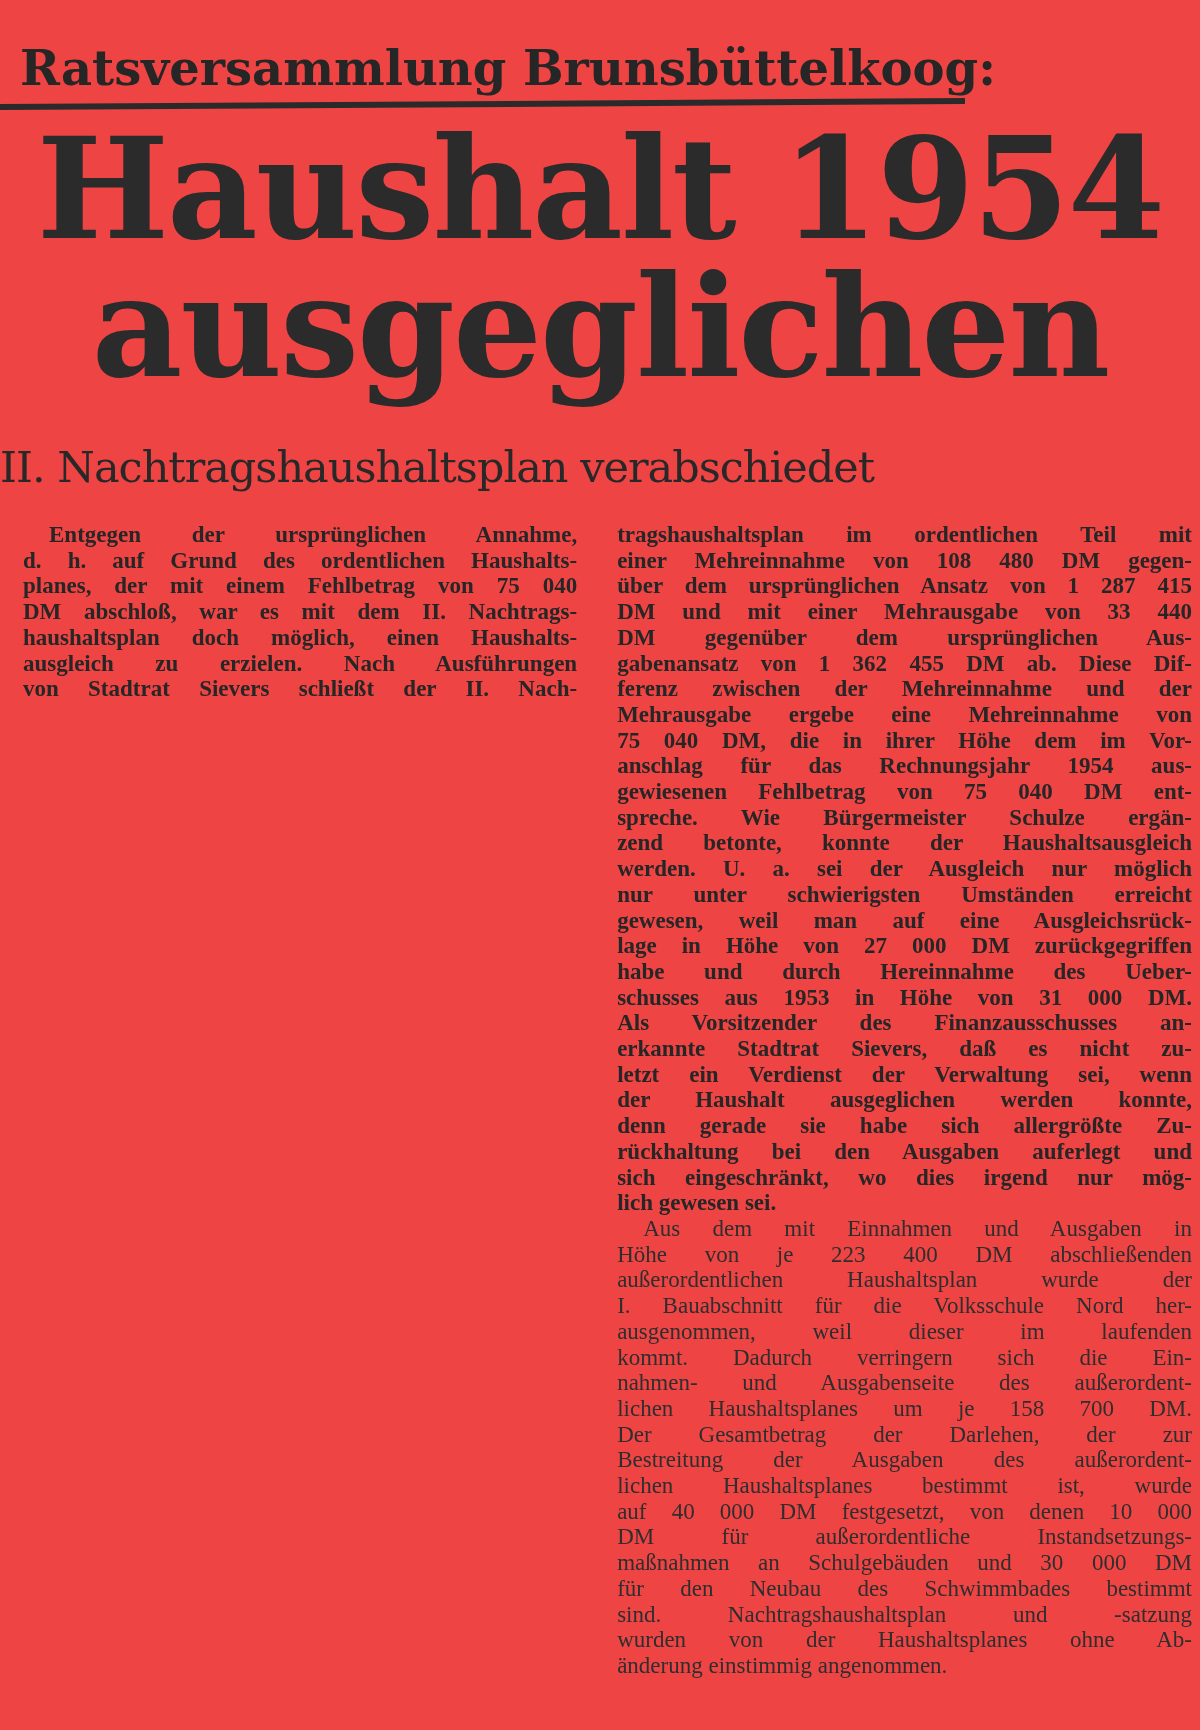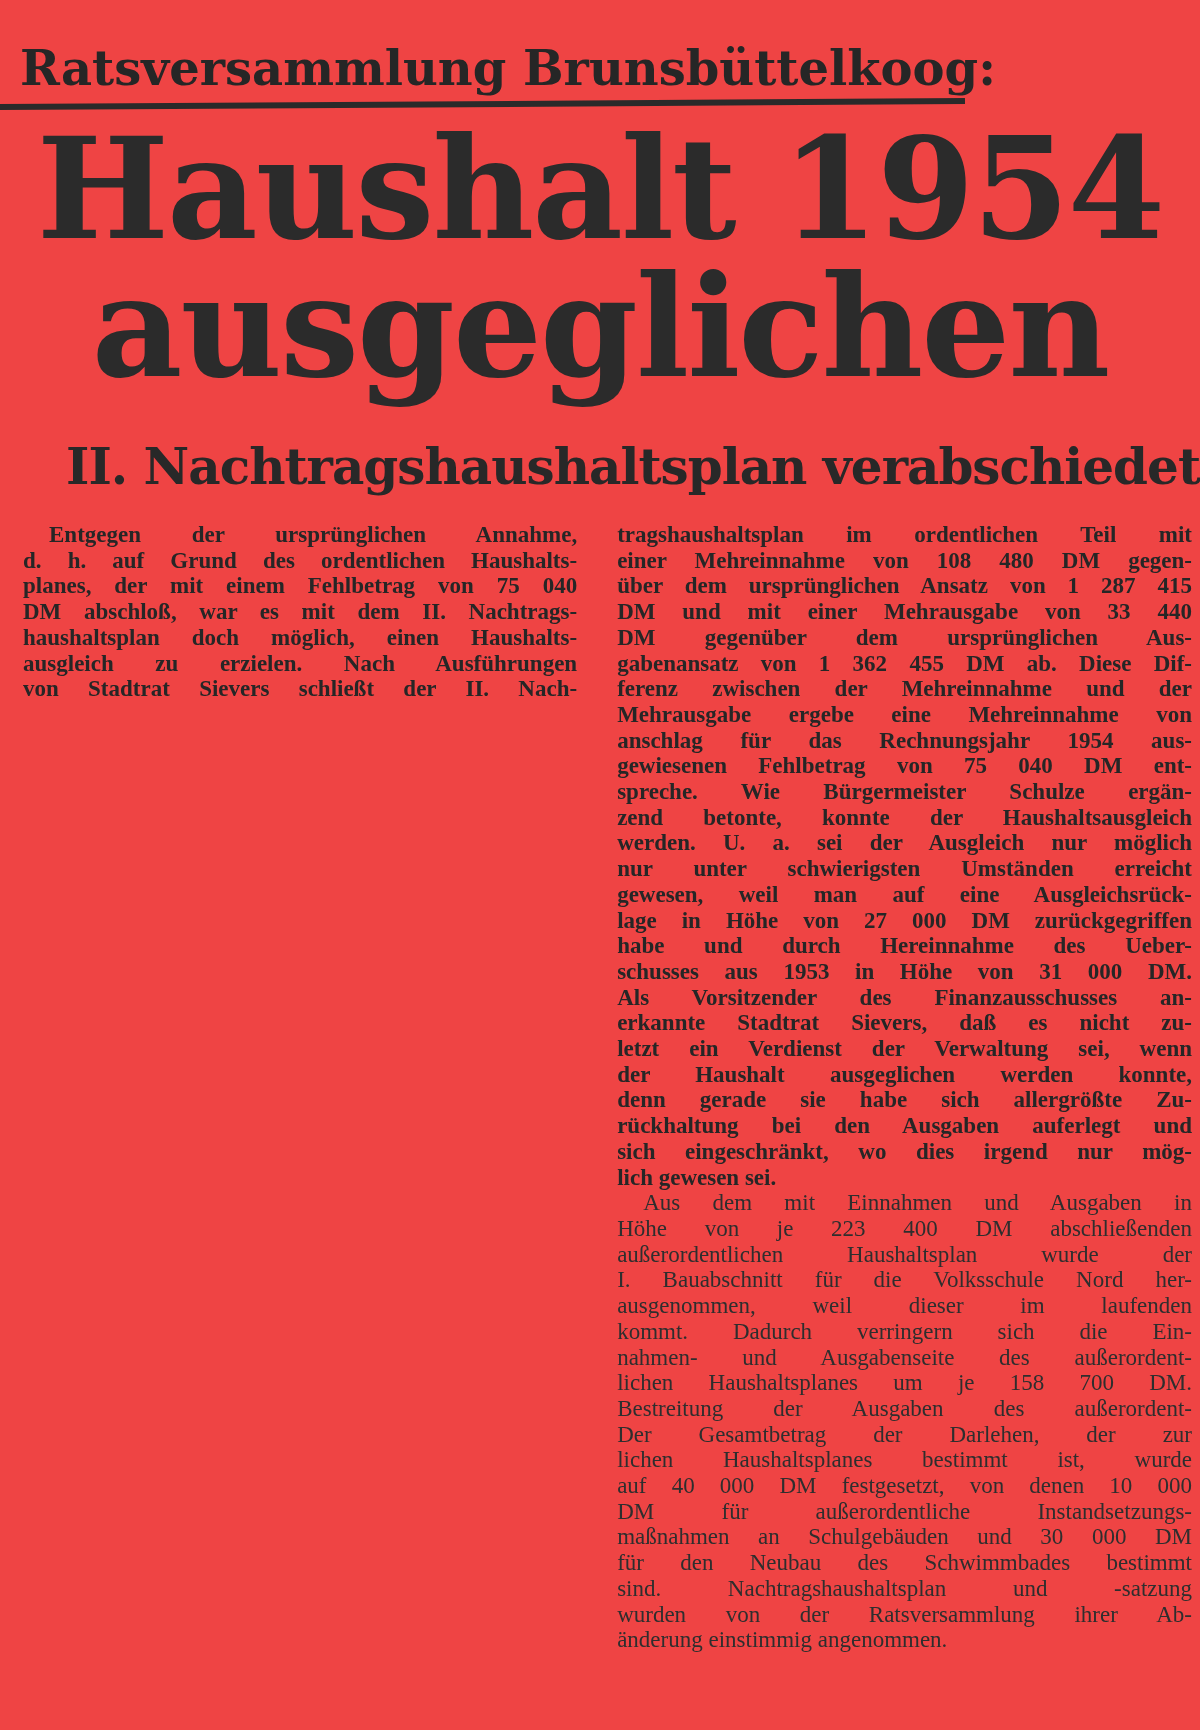--- a/index.html
+++ b/index.html
@@ -43,24 +43,24 @@
     font-weight: 700;
     font-size: 140px;
     line-height: 138px;
     letter-spacing: -2px;
     color: #2b2b2b;
   }
 
   
   .subheadline {
     margin-top: 44px;
-    text-align: right;
+    text-align: left;
     font-family: "DejaVu Serif", serif;
-    font-weight: 700;
-    font-size: 50px;
+    font-weight: 400;
+    font-size: 43px;
     line-height: 54px;
     letter-spacing: -1px;
     color: #282828;
   }
 
   
   .columns {
     display: flex;
     margin-top: 28px;
     padding: 0 8px 0 23px;
@@ -115,20 +115,21 @@
     <div class="col col-right">
         <div class="para bold">
           <div class="line">tragshaushaltsplan im ordentlichen Teil mit</div>
           <div class="line">einer Mehreinnahme von 108&nbsp;480 DM gegen-</div>
           <div class="line">über dem ursprünglichen Ansatz von 1&nbsp;287&nbsp;415</div>
           <div class="line">DM und mit einer Mehrausgabe von 33&nbsp;440</div>
           <div class="line">DM gegenüber dem ursprünglichen Aus-</div>
           <div class="line">gabenansatz von 1&nbsp;362&nbsp;455 DM ab. Diese Dif-</div>
           <div class="line">ferenz zwischen der Mehreinnahme und der</div>
           <div class="line">Mehrausgabe ergebe eine Mehreinnahme von</div>
+          <div class="line">75&nbsp;040 DM, die in ihrer Höhe dem im Vor-</div>
           <div class="line">anschlag für das Rechnungsjahr 1954 aus-</div>
           <div class="line">gewiesenen Fehlbetrag von 75&nbsp;040 DM ent-</div>
           <div class="line">spreche. Wie Bürgermeister Schulze ergän-</div>
           <div class="line">zend betonte, konnte der Haushaltsausgleich</div>
           <div class="line">werden. U. a. sei der Ausgleich nur möglich</div>
           <div class="line">nur unter schwierigsten Umständen erreicht</div>
           <div class="line">gewesen, weil man auf eine Ausgleichsrück-</div>
           <div class="line">lage in Höhe von 27&nbsp;000 DM zurückgegriffen</div>
           <div class="line">habe und durch Hereinnahme des Ueber-</div>
           <div class="line">schusses aus 1953 in Höhe von 31&nbsp;000 DM.</div>
@@ -143,27 +144,27 @@
         </div>
         <div class="para regular">
           <div class="line indent">Aus dem mit Einnahmen und Ausgaben in</div>
           <div class="line">Höhe von je 223&nbsp;400 DM abschließenden</div>
           <div class="line">außerordentlichen Haushaltsplan wurde der</div>
           <div class="line">I. Bauabschnitt für die Volksschule Nord her-</div>
           <div class="line">ausgenommen, weil dieser im laufenden</div>
           <div class="line">kommt. Dadurch verringern sich die Ein-</div>
           <div class="line">nahmen- und Ausgabenseite des außerordent-</div>
           <div class="line">lichen Haushaltsplanes um je 158&nbsp;700 DM.</div>
+          <div class="line">Der Gesamtbetrag der Darlehen, der zur</div>
           <div class="line">Bestreitung der Ausgaben des außerordent-</div>
-          <div class="line">Der Gesamtbetrag der Darlehen, der zur</div>
           <div class="line">lichen Haushaltsplanes bestimmt ist, wurde</div>
           <div class="line">auf 40&nbsp;000 DM festgesetzt, von denen 10&nbsp;000</div>
           <div class="line">DM für außerordentliche Instandsetzungs-</div>
           <div class="line">maßnahmen an Schulgebäuden und 30&nbsp;000 DM</div>
           <div class="line">für den Neubau des Schwimmbades bestimmt</div>
           <div class="line">sind. Nachtragshaushaltsplan und -satzung</div>
-          <div class="line">wurden von der Ratsversammlung ihrer Ab-</div>
+          <div class="line">wurden von der Haushaltsplanes ohne Ab-</div>
           <div class="line lastline">änderung einstimmig angenommen.</div>
         </div>
       </div>
   </div>
 
 </div>
 
 </body></html>

